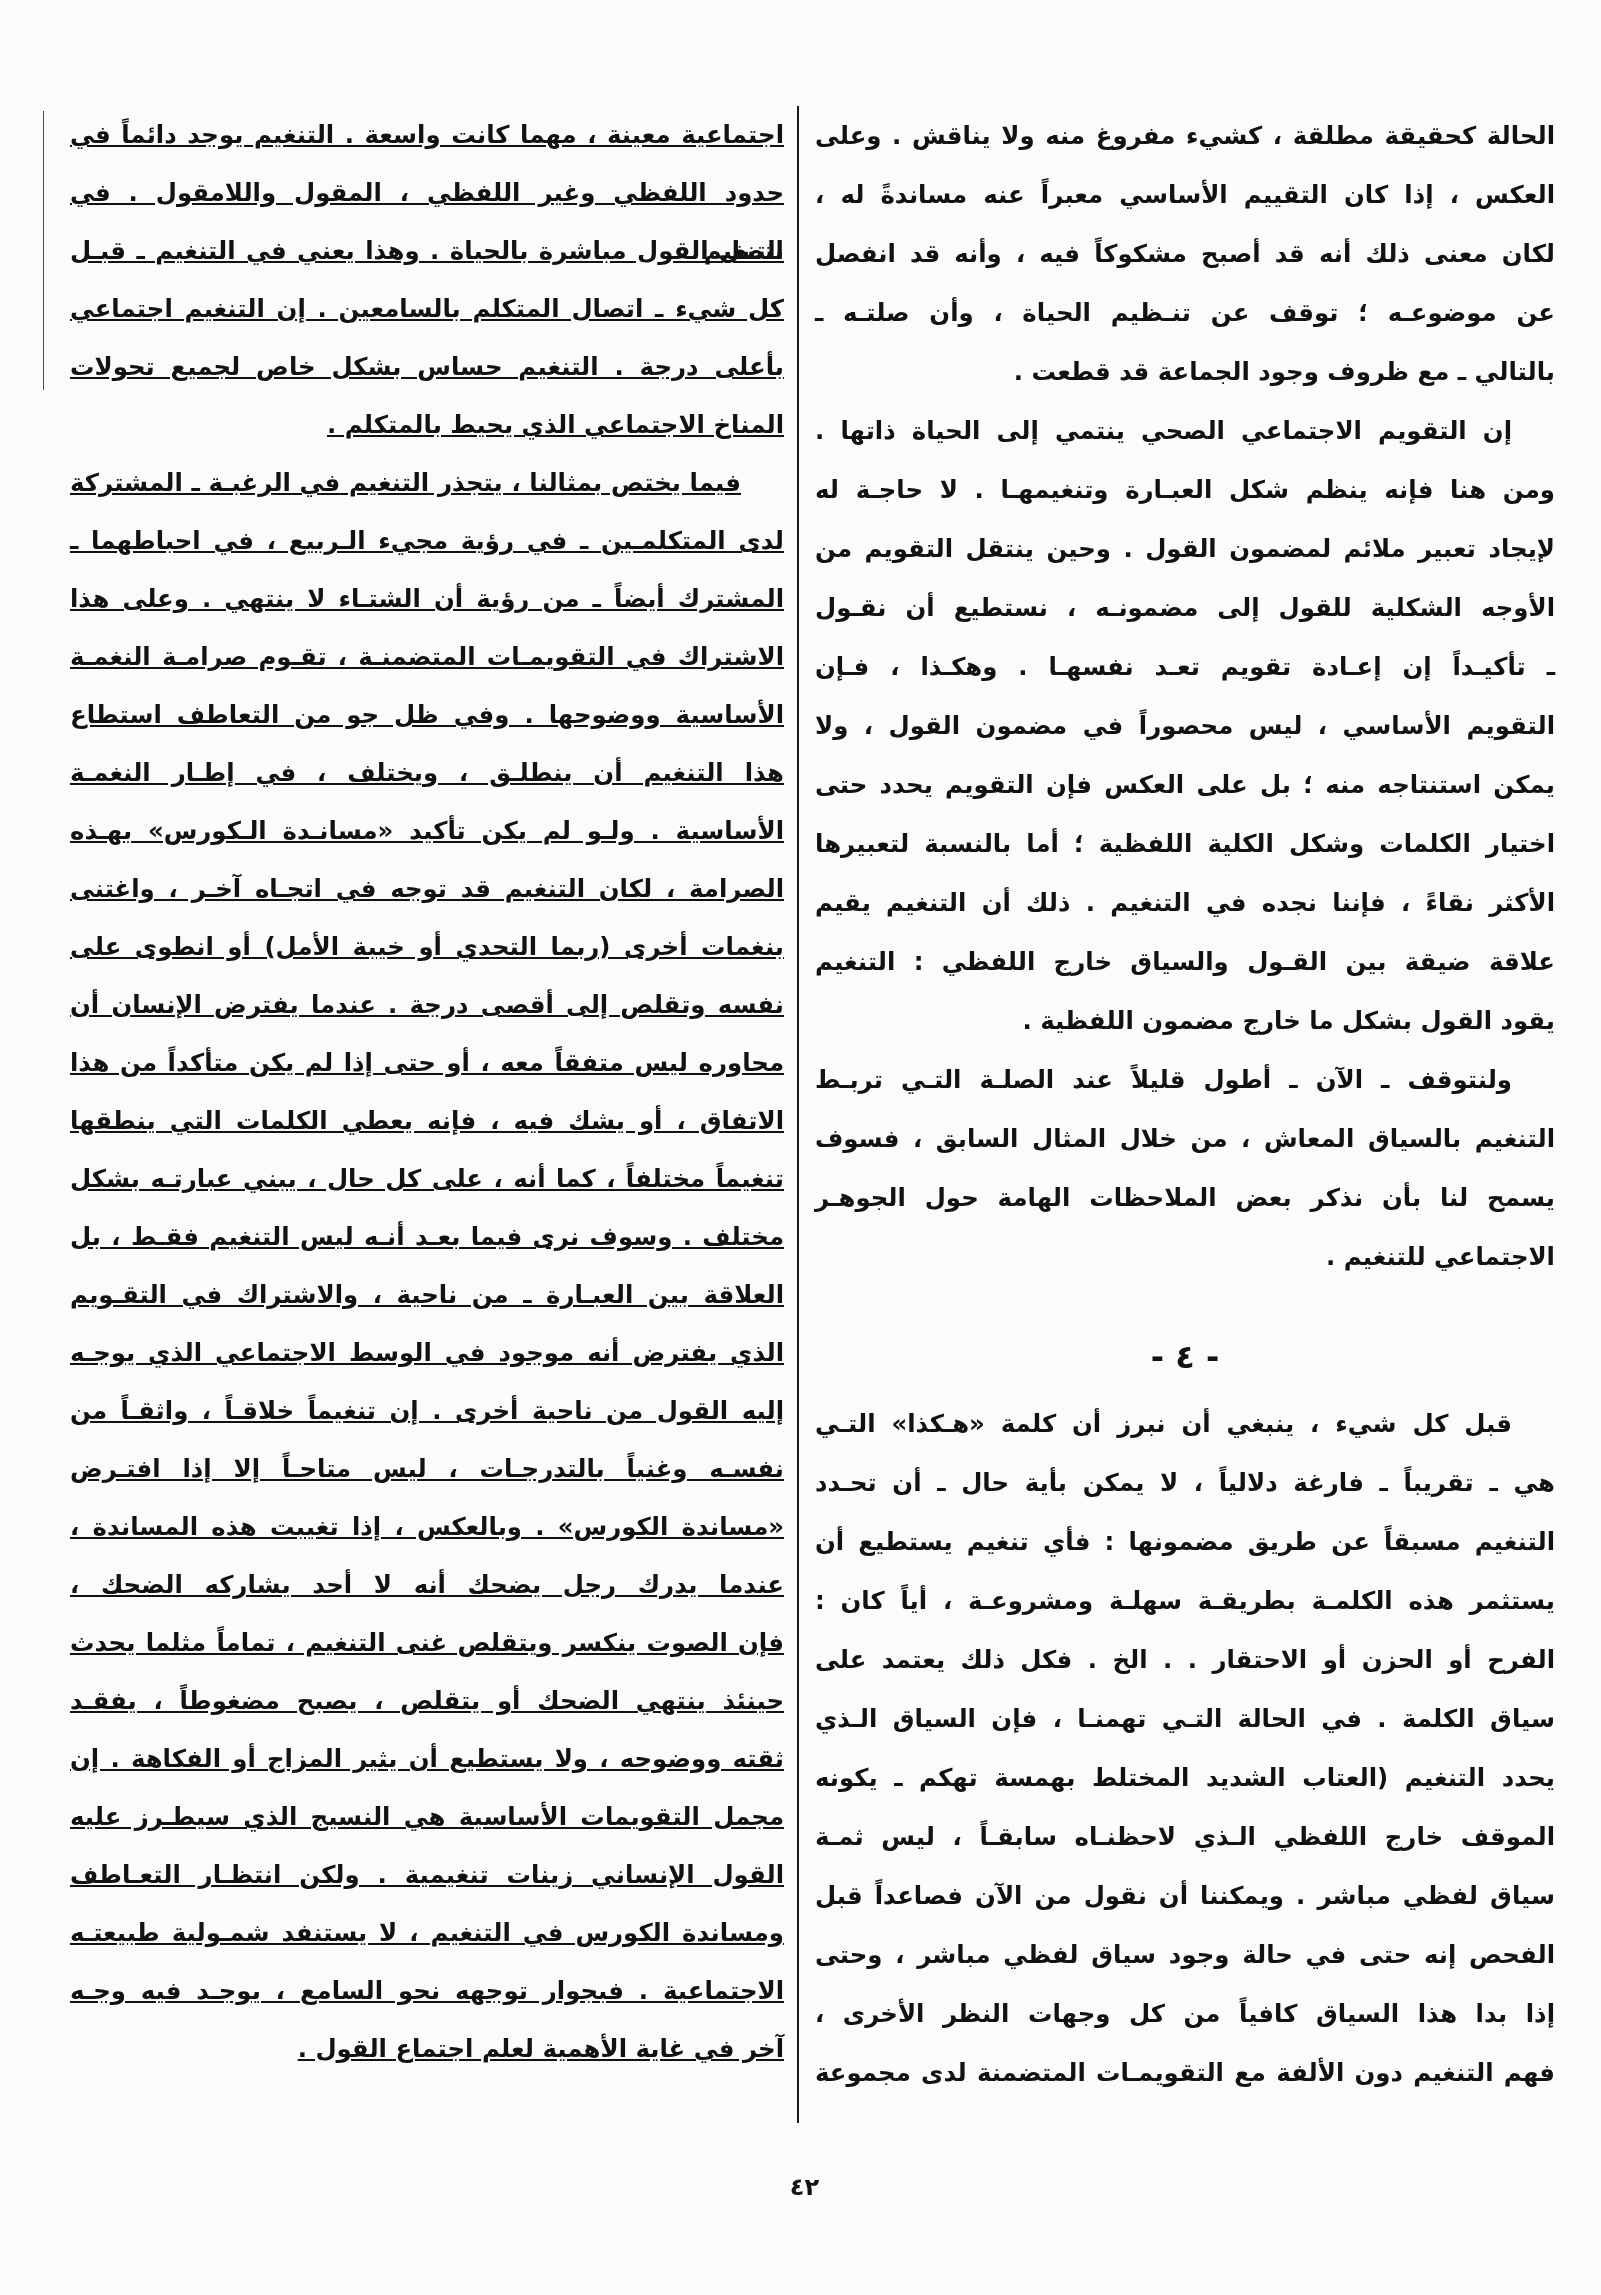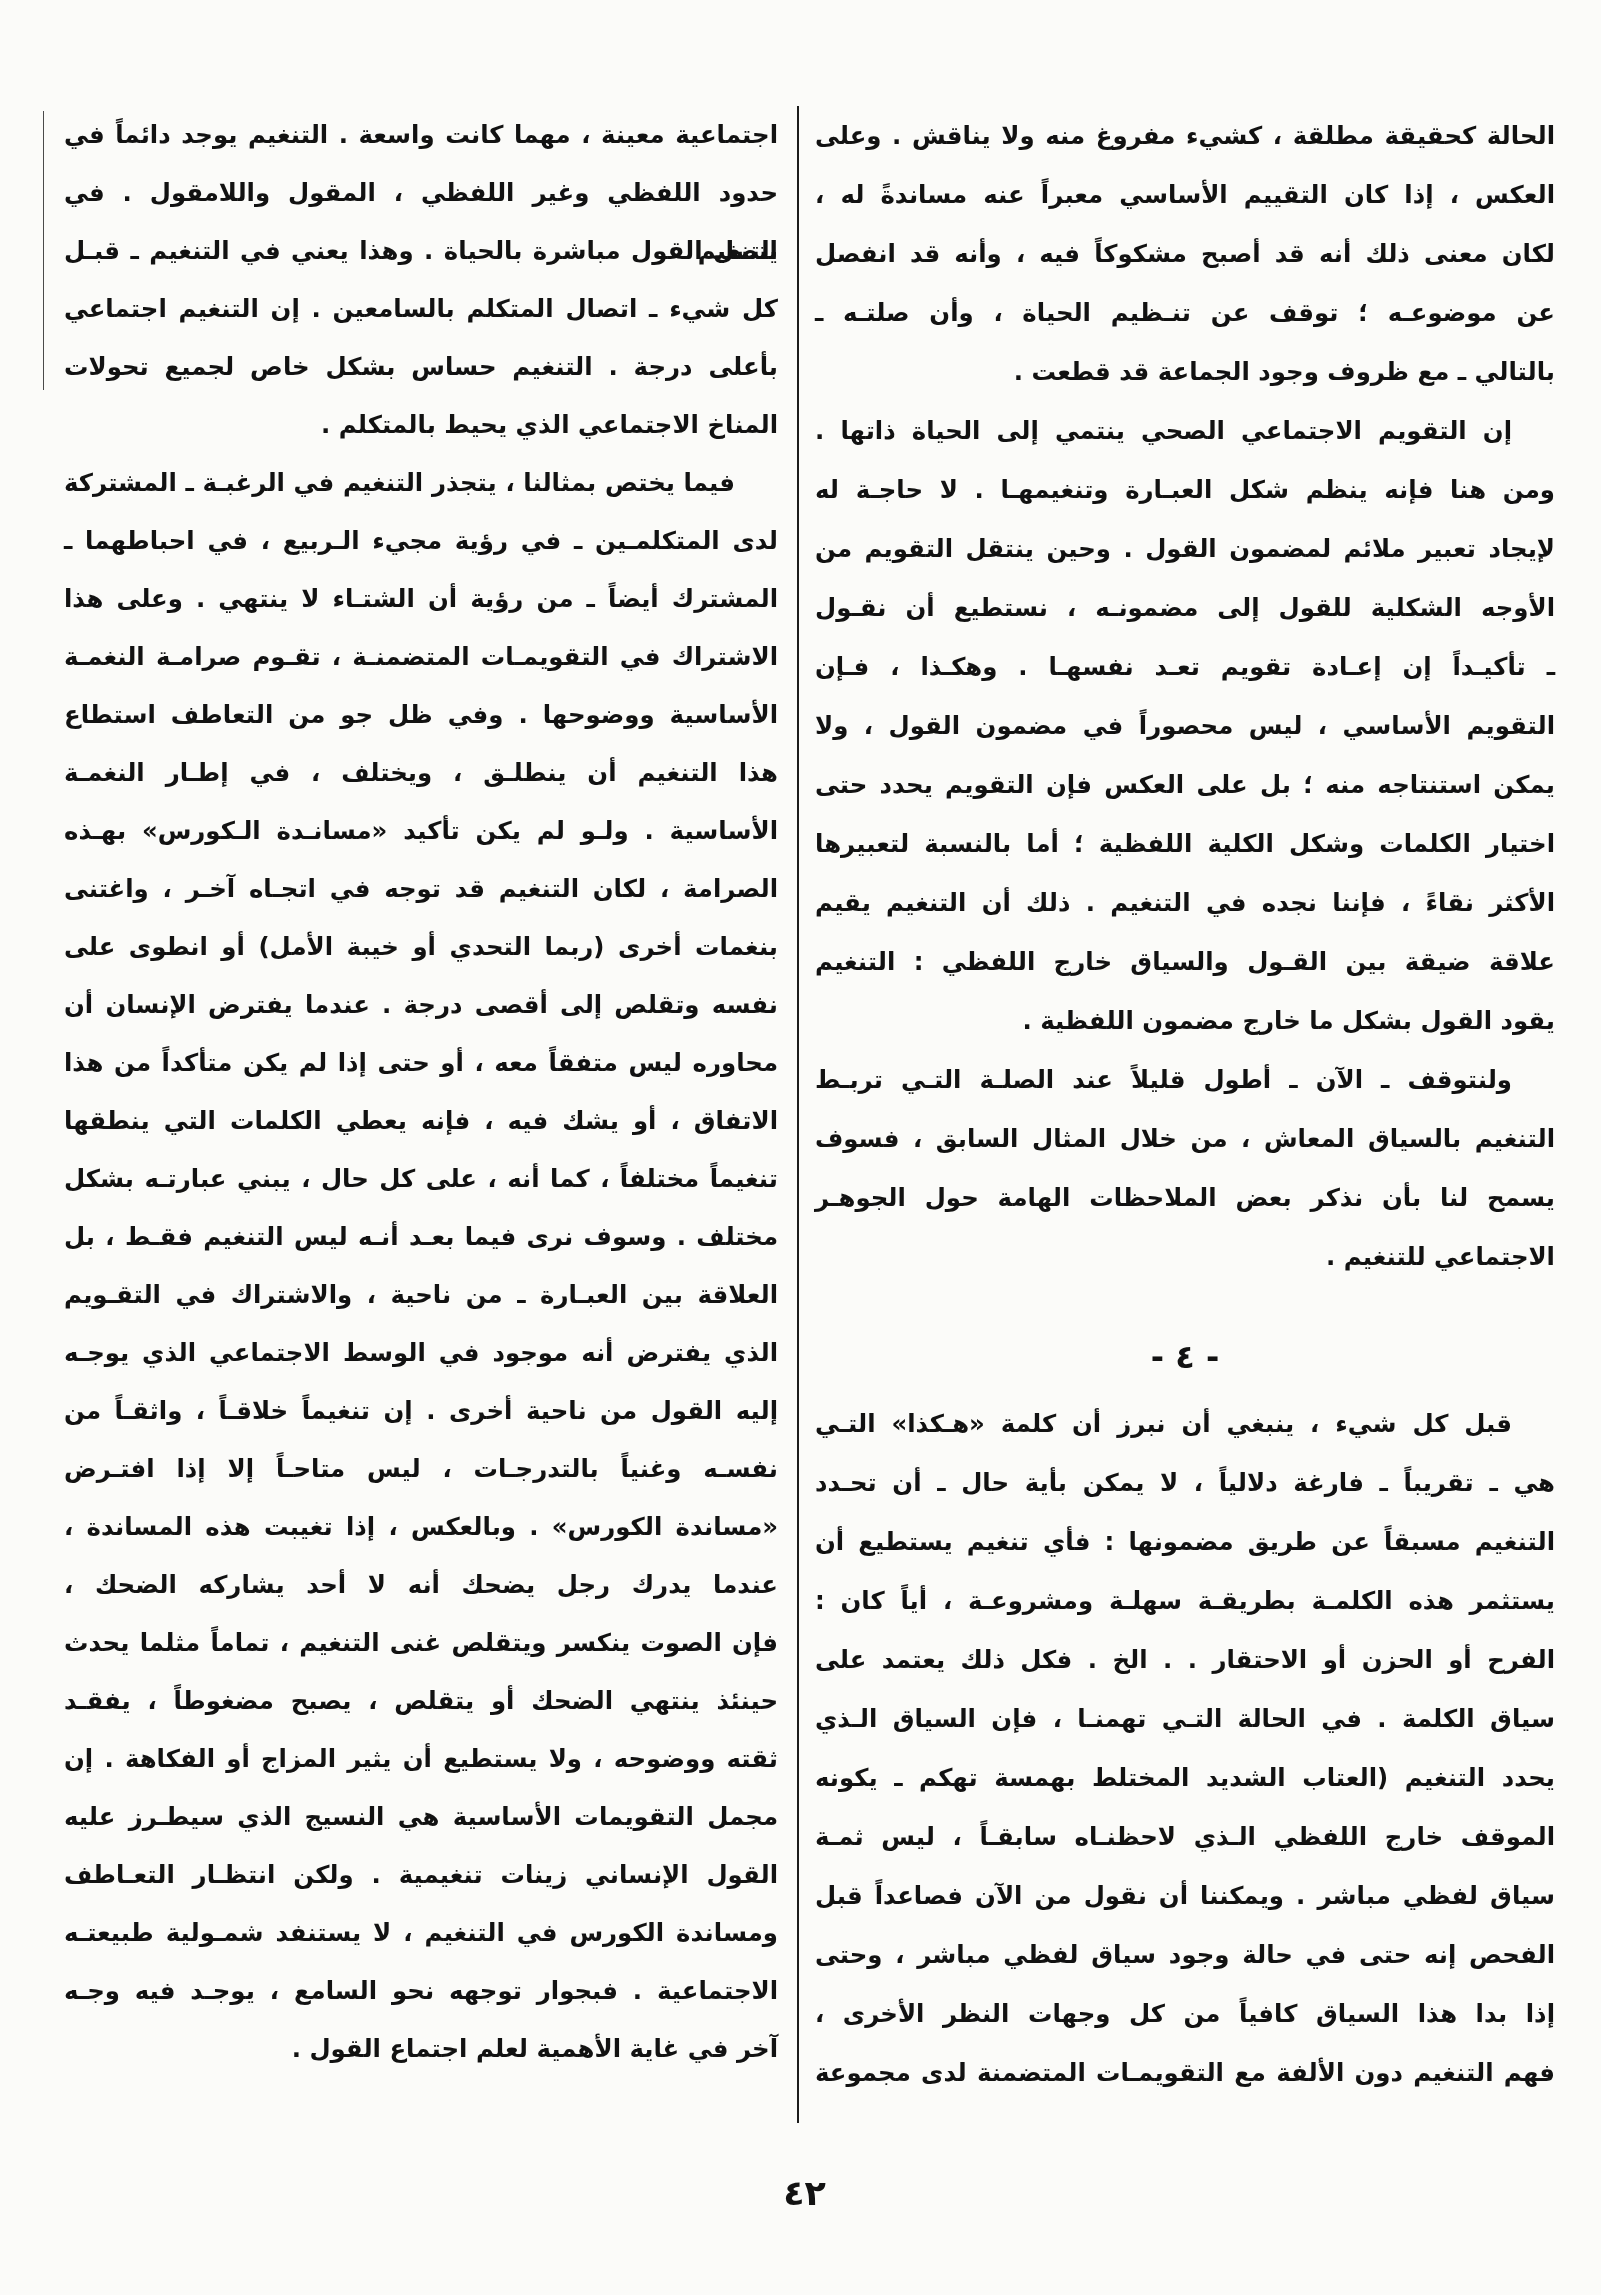--- a/index.html
+++ b/index.html
@@ -10,21 +10,21 @@
     font-family:"DejaVu Sans",sans-serif;
     color:var(--ink,#121212);
     overflow:hidden;
   }
   .col{
     position:absolute;top:106px;
     direction:rtl;
     font-weight:bold;
   }
   .col-right{right:46px;width:740px;}
-  .col-left{left:64px;width:714px;}
+  .col-left{left:70px;width:714px;text-decoration:underline;}
   .line{
     font-size:24.4px;
     line-height:59px;height:59px;
     text-align:justify;
     text-align-last:justify;
   }
   .col-left .line{line-height:58px;height:58px;}
   .line.end{text-align-last:right;}
   .line.indent{padding-right:43px;}
   .sec-heading{
@@ -43,21 +43,21 @@
   .artifact{
     position:absolute;
     left:43px;top:111px;
     width:1.4px;height:279px;
     background:#4a4a4a;
   }
   .page-number{
     position:absolute;
     top:2173px;left:8px;right:0;
     text-align:center;
-    font-size:35px;font-weight:bold;
+    font-size:24px;font-weight:bold;
   }
 </style>
 </head>
 <body>
 
 <div class="page">
   <div class="divider"></div>
   <div class="artifact"></div>
   <div class="col col-right">
       <div class="line">الحالة كحقيقة مطلقة ، كشيء مفروغ منه ولا يناقش . وعلى</div>

